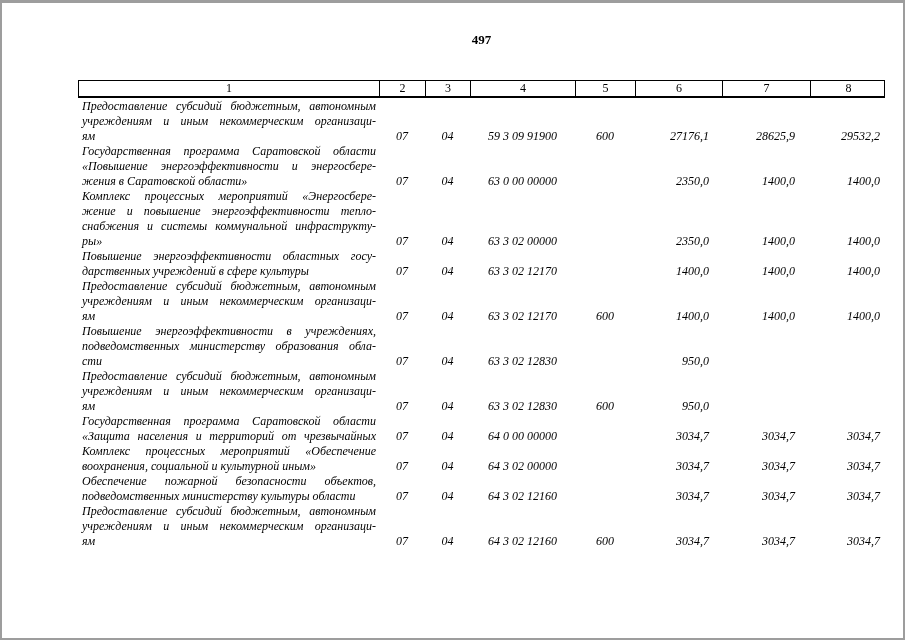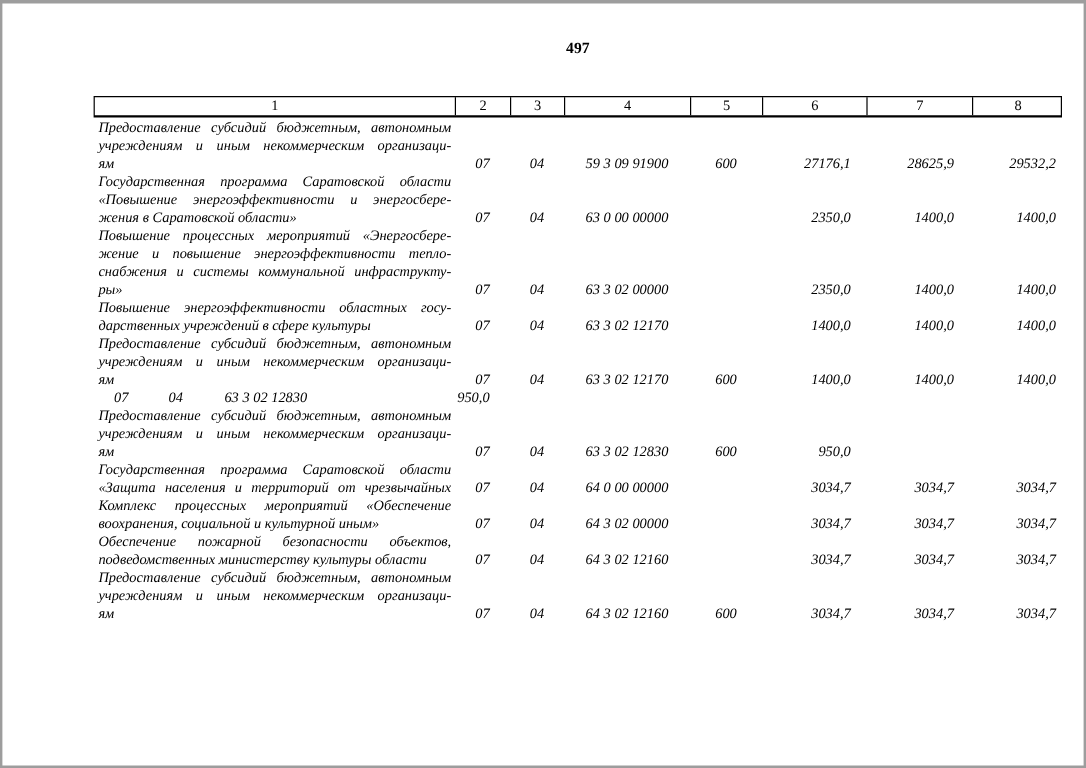--- a/index.html
+++ b/index.html
@@ -115,21 +115,21 @@
     <div class="cell c3 w3">04</div>
     <div class="cell c4 w4">63 0 00 00000</div>
     <div class="cell c5 w5"></div>
     <div class="cell c6 w6">2350,0</div>
     <div class="cell c7 w7">1400,0</div>
     <div class="cell c8 w8">1400,0</div>
   </div>
 
   <div class="row">
     <div class="cell c1 w1">
-          <div class="line">Повышение процессных мероприятий «Энергосбере-</div>
+          <div class="line">Комплекс процессных мероприятий «Энергосбере-</div>
           <div class="line">жение и повышение энергоэффективности тепло-</div>
           <div class="line">снабжения и системы коммунальной инфраструкту-</div>
           <div class="line last">ры»</div>
         </div>
     <div class="cell c2 w2">07</div>
     <div class="cell c3 w3">04</div>
     <div class="cell c4 w4">63 3 02 00000</div>
     <div class="cell c5 w5"></div>
     <div class="cell c6 w6">2350,0</div>
     <div class="cell c7 w7">1400,0</div>
@@ -159,20 +159,25 @@
     <div class="cell c2 w2">07</div>
     <div class="cell c3 w3">04</div>
     <div class="cell c4 w4">63 3 02 12170</div>
     <div class="cell c5 w5">600</div>
     <div class="cell c6 w6">1400,0</div>
     <div class="cell c7 w7">1400,0</div>
     <div class="cell c8 w8">1400,0</div>
   </div>
 
   <div class="row">
+    <div class="cell c1 w1">
+          <div class="line">Повышение энергоэффективности в учреждениях,</div>
+          <div class="line">подведомственных министерству образования обла-</div>
+          <div class="line last">сти</div>
+        </div>
     <div class="cell c2 w2">07</div>
     <div class="cell c3 w3">04</div>
     <div class="cell c4 w4">63 3 02 12830</div>
     <div class="cell c5 w5"></div>
     <div class="cell c6 w6">950,0</div>
     <div class="cell c7 w7"></div>
     <div class="cell c8 w8"></div>
   </div>
 
   <div class="row">

